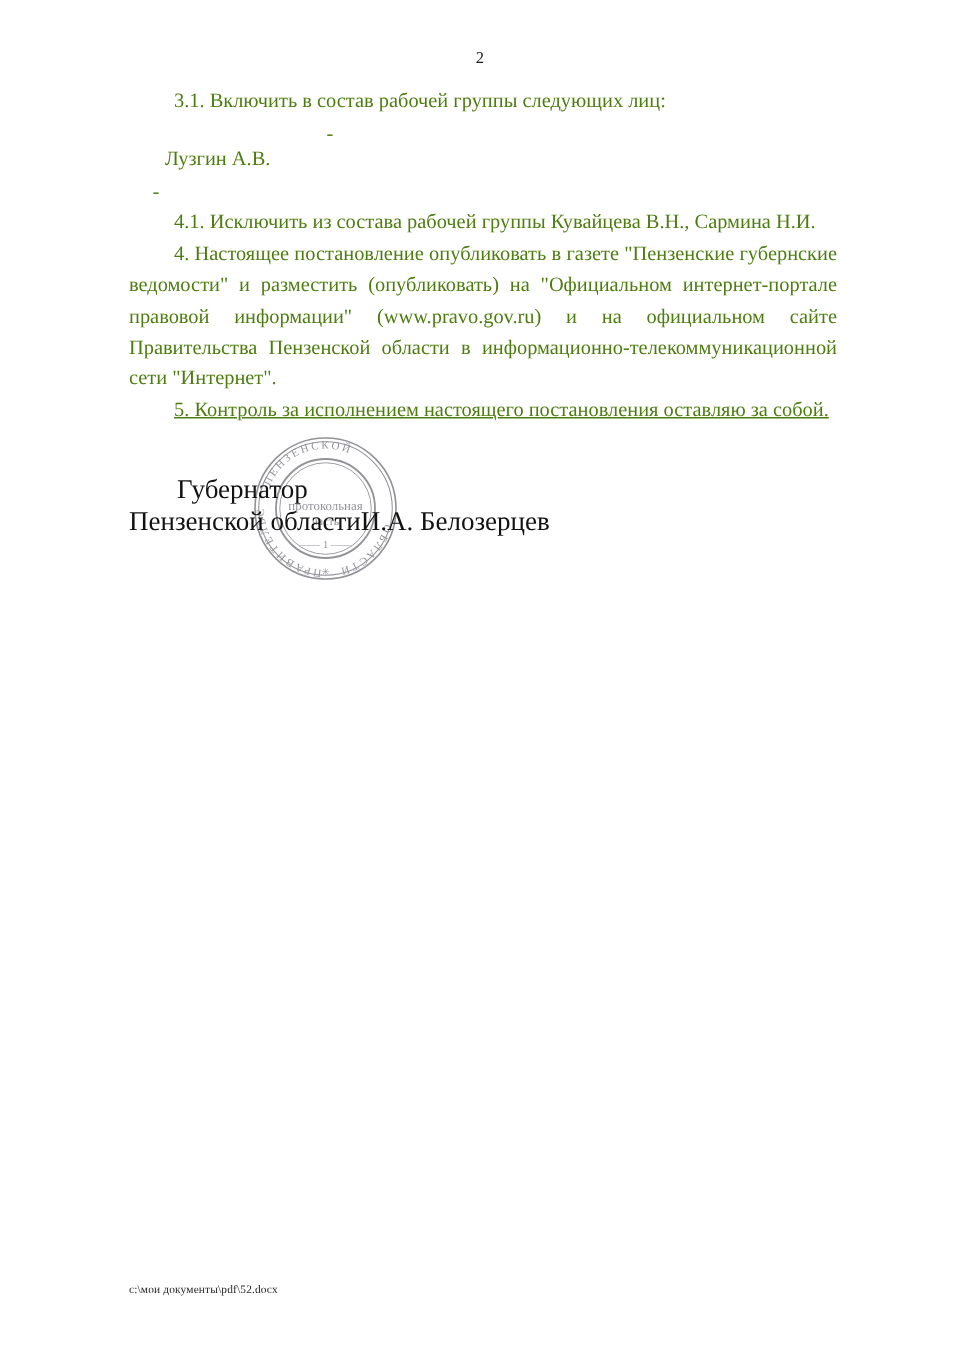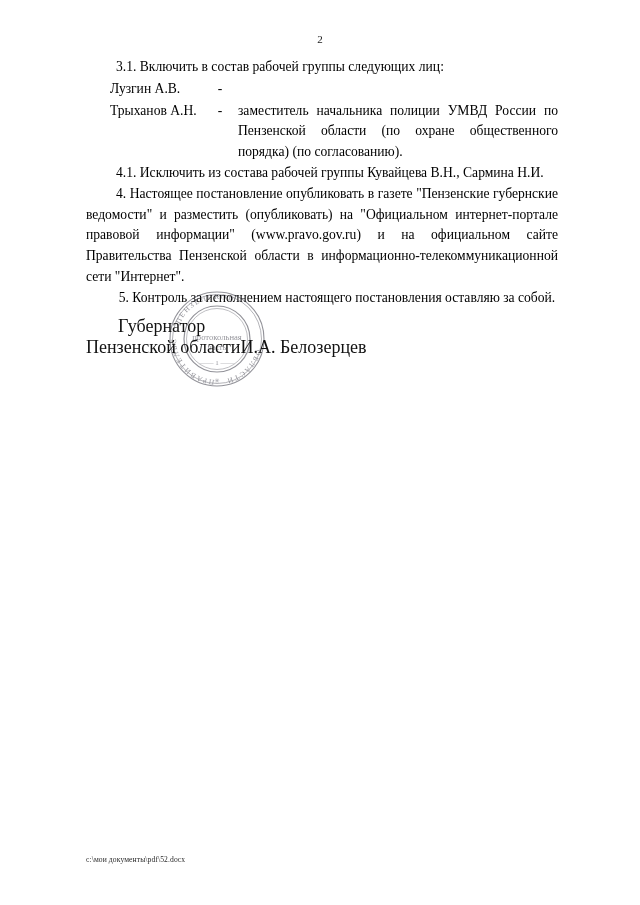--- a/index.html
+++ b/index.html
@@ -30,44 +30,46 @@
     color: #1a1a1a;
     letter-spacing: 0.2px;
   }
   .content {
     position: absolute;
     top: 57px;
     left: 86px;
     width: 472px;
     font-size: 13.6px;
     line-height: 20.8px;
-    color: #000000;
+    color: #4d7c0f;
   }
   .para {
     text-align: justify;
     text-justify: inter-word;
     margin: 0 0 0 0;
   }
   .para.indent {
     text-indent: 30px;
   }
   .para.last-natural {
-    text-align: center;
+    text-align: left;
+    text-decoration: underline;
   }
   
   .person-row {
     display: flex;
     align-items: flex-start;
     margin-top: 1px;
   }
   .person-name {
     flex: 0 0 116px;
     padding-left: 24px;
     box-sizing: border-box;
     white-space: nowrap;
+    margin-top: 17px;
   }
   .person-dash {
     flex: 0 0 36px;
     text-align: center;
   }
   .person-desc {
     flex: 1 1 auto;
     text-align: justify;
     text-justify: inter-word;
   }
@@ -129,23 +131,21 @@
   <div class="content">
 
     <p class="para indent">3.1. Включить в состав рабочей группы следующих лиц:</p>
 
     <div class="person-row">
       <div class="person-name">Лузгин А.В.</div>
       <div class="person-dash">-</div>
     </div>
 
     <div class="person-row">
-      <div class="person-name">Трыханов А.Н.</div>
       <div class="person-dash">-</div>
-      <div class="person-desc" style="text-align:justify; text-align-last:left;">заместитель начальника полиции УМВД России по Пензенской области (по охране общественного порядка) (по согласованию).</div>
     </div>
 
     <p class="para indent">4.1. Исключить из состава рабочей группы Кувайцева В.Н., Сармина Н.И.</p>
 
     <p class="para indent" style="text-align:justify; text-align-last:left;font-family:Liberation Serif, serif;">4. Настоящее постановление опубликовать в газете "Пензенские губернские ведомости" и разместить (опубликовать) на "Официальном интернет-портале правовой информации" (www.pravo.gov.ru) и на официальном сайте Правительства Пензенской области в информационно-телекоммуникационной сети "Интернет".</p>
 
     <p class="para indent last-natural">5. Контроль за исполнением настоящего постановления оставляю за собой.</p>
   </div>
 
   <div class="seal">

